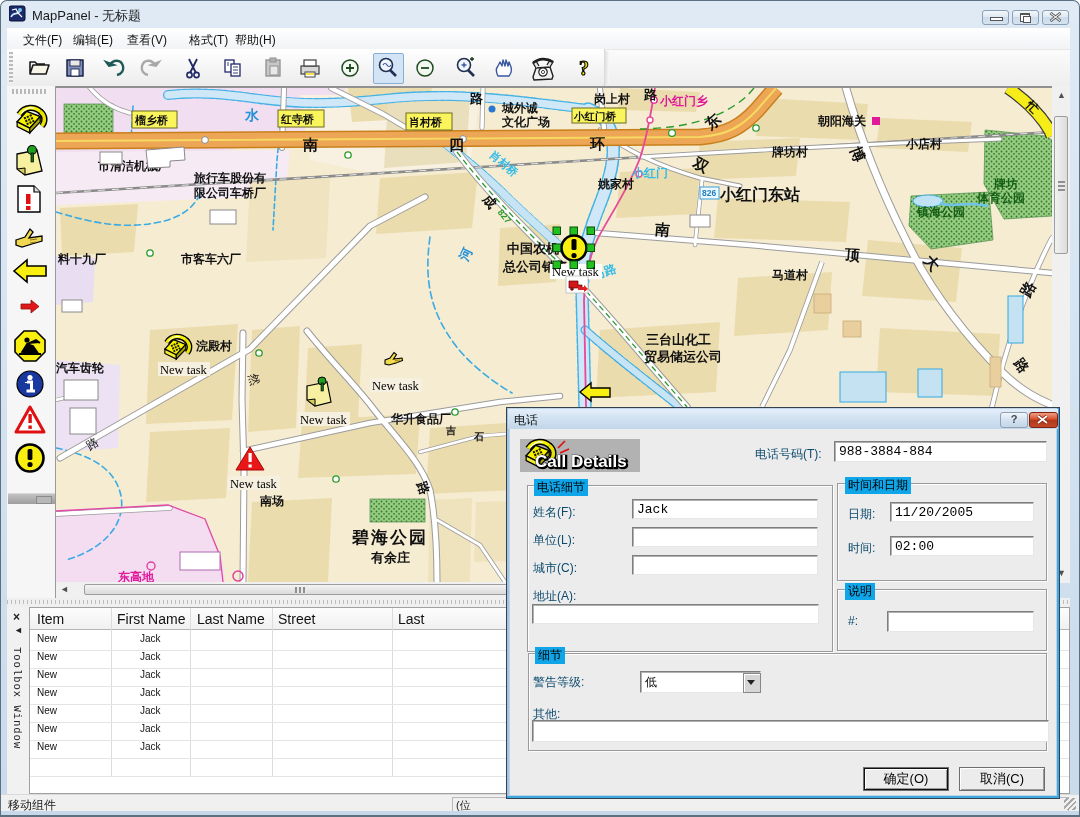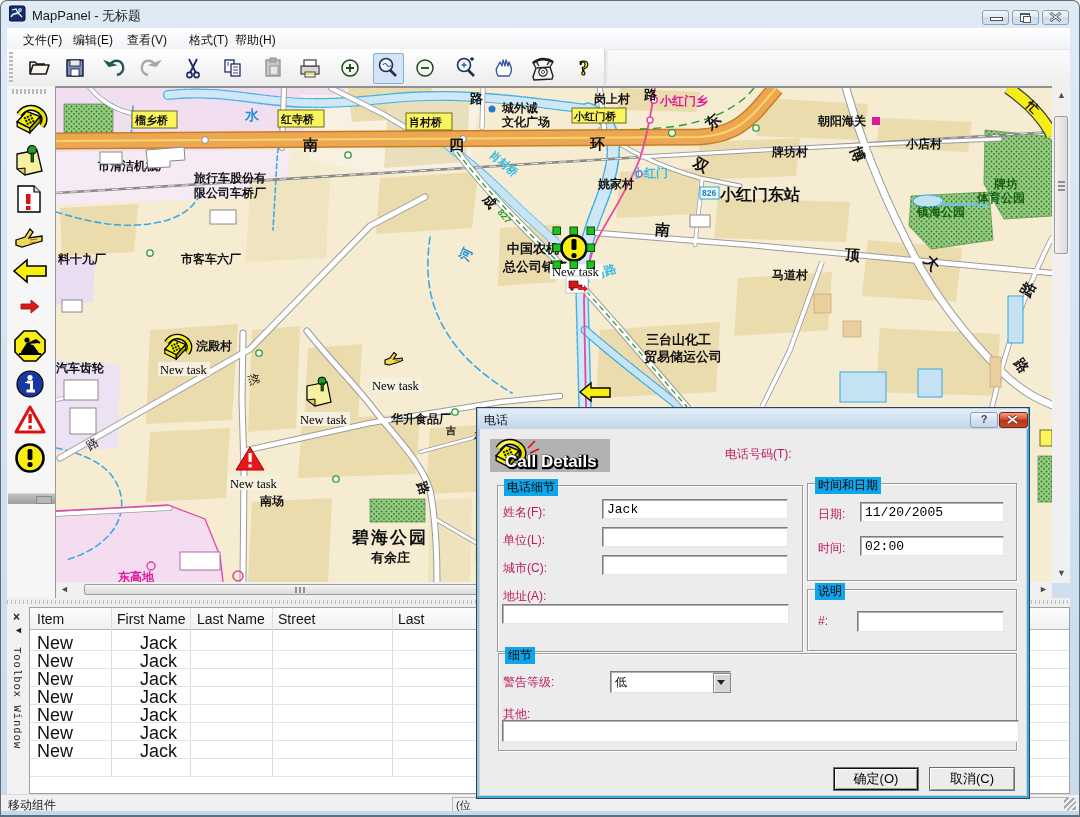--- a/index.html
+++ b/index.html
@@ -30,34 +30,34 @@
 .splitter{left:7px;top:598px;width:1063px;height:9px;background:#efefef;}
 .splitdots{position:absolute;left:0;top:2px;width:1063px;height:4px;background:repeating-linear-gradient(90deg,#bdbdbd 0 1px,#efefef 1px 4px);}
 
 .sidebar{left:7px;top:607px;width:22px;height:187px;background:#f1f1f1;}
 .vtext{position:absolute;left:4px;top:40px;writing-mode:vertical-rl;font-family:"Liberation Mono",monospace;font-size:10.5px;color:#222;letter-spacing:1px;}
 .tablebox{left:29px;top:607px;width:1041px;height:187px;background:#ffffff;border:1px solid #a0a0a0;box-sizing:border-box;}
 .thead{position:absolute;left:0;top:0;width:100%;height:22px;background:linear-gradient(#fdfdfd,#f0f0f0);border-bottom:1px solid #b4b4b4;box-sizing:border-box;}
 .th{position:absolute;top:3px;font-size:14px;color:#111;}
 .tcol{position:absolute;top:0;width:1px;height:169px;background:#dcdcdc;}
 .trow{position:absolute;left:0;width:100%;height:1px;background:#e4e4e4;}
-.tcell{position:absolute;font-size:18px;color:#111;}
+.tcell{position:absolute;font-size:10px;color:#111;}
 
 .status{left:1px;top:794px;width:1078px;height:17px;background:#f0f0f0;border-top:1px solid #dadada;font-size:12px;color:#222;box-sizing:border-box;}
 .statfield{position:absolute;left:451px;top:2px;width:612px;height:13px;border:1px solid #b8b8b8;background:#f0f0f0;font-size:11px;padding-left:3px;}
 .grip{position:absolute;right:3px;top:3px;width:12px;height:12px;background:repeating-linear-gradient(135deg,#f0f0f0 0 2px,#a8a8a8 2px 4px);}
 .botborder{left:1px;top:811px;width:1078px;height:5px;background:#c7d8ea;border-bottom:1px solid #5d707f;box-sizing:border-box;}
 
-.dialog{left:476px;top:407px;width:554px;height:392px;background:#bed3e8;border:1px solid #33424e;box-shadow:inset -2px -2px 0 #3fa8e0, inset 2px 0 0 #9fc4e0;box-sizing:border-box;}
+.dialog{left:506px;top:407px;width:554px;height:392px;background:#bed3e8;border:1px solid #33424e;box-shadow:inset -2px -2px 0 #3fa8e0, inset 2px 0 0 #9fc4e0;box-sizing:border-box;}
 .dlgtitle{position:absolute;left:1px;top:1px;width:550px;height:20px;background:linear-gradient(#e4eefa,#cfe0f0 55%,#c2d6ea);font-size:12px;color:#111;}
 .dlgbody{position:absolute;left:3px;top:21px;width:546px;height:366px;background:#ececec;}
 .fld{position:absolute;background:#fff;border:1px solid #7e7e7e;border-right-color:#e6e6e6;border-bottom-color:#e6e6e6;box-shadow:inset 1px 1px 0 #b0b0b0;box-sizing:border-box;font-size:13px;font-family:"Liberation Mono",monospace;color:#000;padding:2px 0 0 4px;}
 .grp{position:absolute;border:1px solid #9a9a9a;box-shadow:inset 1px 1px 0 #fdfdfd, 1px 1px 0 #fdfdfd;box-sizing:border-box;}
 .grplab{position:absolute;background:#0ea5e9;font-size:12px;color:#000;padding:0 3px;}
-.dlab{position:absolute;font-size:12px;color:#be185d;}
+.dlab{position:absolute;font-size:12px;color:#0c4a6e;}
 .btn{position:absolute;width:86px;height:24px;background:#ececec;border:1px solid #6e6e6e;box-shadow:inset 1px 1px 0 #ffffff, inset -1px -1px 0 #9a9a9a;box-sizing:border-box;font-size:13px;text-align:center;line-height:22px;color:#000;}
 .btndef{box-shadow:inset 0 0 0 1px #111, inset 2px 2px 0 #ffffff, inset -2px -2px 0 #9a9a9a;}
 </style></head>
 <body>
 <div class="win"></div>
 
 <svg class="abs" style="left:9px;top:5px" width="18" height="18" viewBox="0 0 18 18">
     <rect x="0" y="1" width="16" height="15" rx="2" fill="#1a2a6a" stroke="#0a1030"></rect>
     <path d="M2 12 C5 6,8 11,11 6" stroke="#cfe4ff" stroke-width="1.6" fill="none"></path>
     <path d="M3 5 L7 4 L9 8 L13 12" stroke="#ffffff" stroke-width="1.2" fill="none"></path>
@@ -691,20 +691,21 @@
 <path d="M5 10 C 10 2,20 2,26 8" stroke="#f6f200" stroke-width="3.2" fill="none"></path>
 <path d="M25 7 C 30 11,30 17,26.5 21" stroke="#000" stroke-width="6" fill="none"></path>
 <path d="M25 7 C 30 11,30 17,26.5 21" stroke="#e8e400" stroke-width="3.2" fill="none"></path>
 <path d="M7 9 C 11 4,15 3,19 4" stroke="#fff" stroke-width="1" fill="none"></path>
 </g>
 <path d="M36 10 L43 3 M38 15 L47 11 M36 20 L45 19" stroke="#e01010" stroke-width="1.7" fill="none"></path>
 <text x="14" y="30" font-size="17" font-weight="bold" font-family="'Liberation Sans',sans-serif" fill="#000" stroke="#000" stroke-width="2.5">Call Details</text>
 <text x="13" y="29" font-size="17" font-weight="bold" font-family="'Liberation Sans',sans-serif" fill="#fff">Call Details</text>
 </svg>
 <div class="dlab" style="left:248px;top:38px">电话号码(T):</div>
+<div class="fld" style="left:327px;top:33px;width:213px;height:21px">988-3884-884</div>
 
 <div class="grp" style="left:20px;top:77px;width:306px;height:167px"></div>
 <div class="grplab" style="left:27px;top:71px">电话细节</div>
 <div class="dlab" style="left:26px;top:96px">姓名(F):</div>
     <div class="fld" style="left:125px;top:91px;width:186px;height:20px">Jack</div>
 <div class="dlab" style="left:26px;top:124px">单位(L):</div>
     <div class="fld" style="left:125px;top:119px;width:186px;height:20px"></div>
 <div class="dlab" style="left:26px;top:152px">城市(C):</div>
     <div class="fld" style="left:125px;top:147px;width:186px;height:20px"></div>
 <div class="dlab" style="left:26px;top:180px">地址(A):</div>

